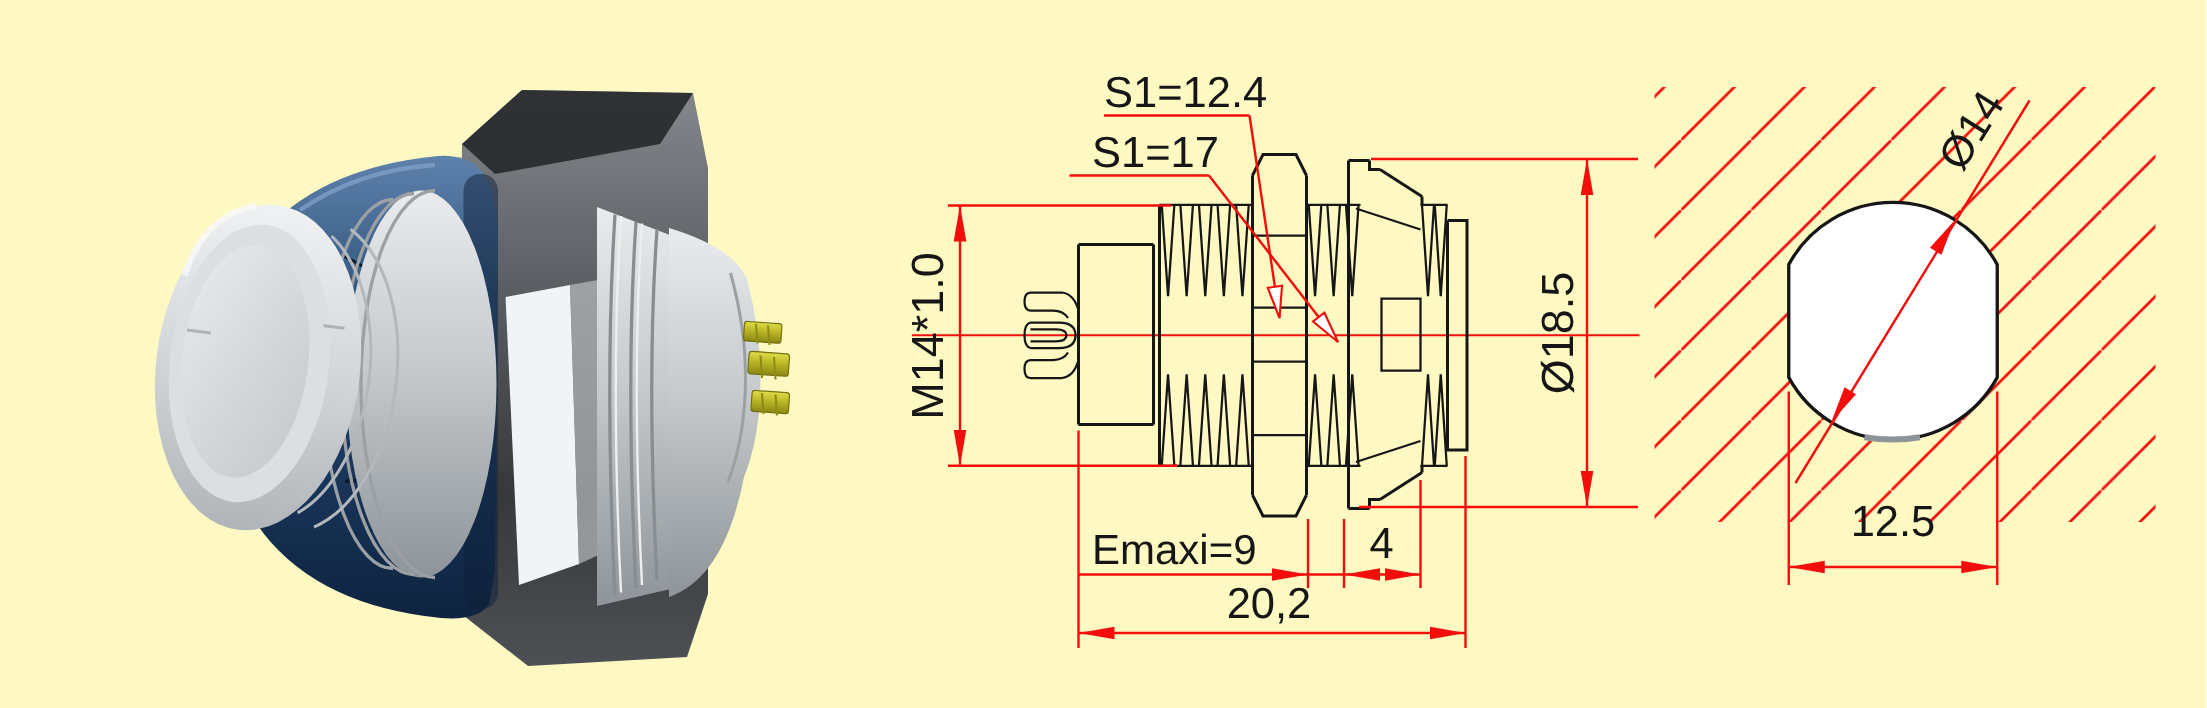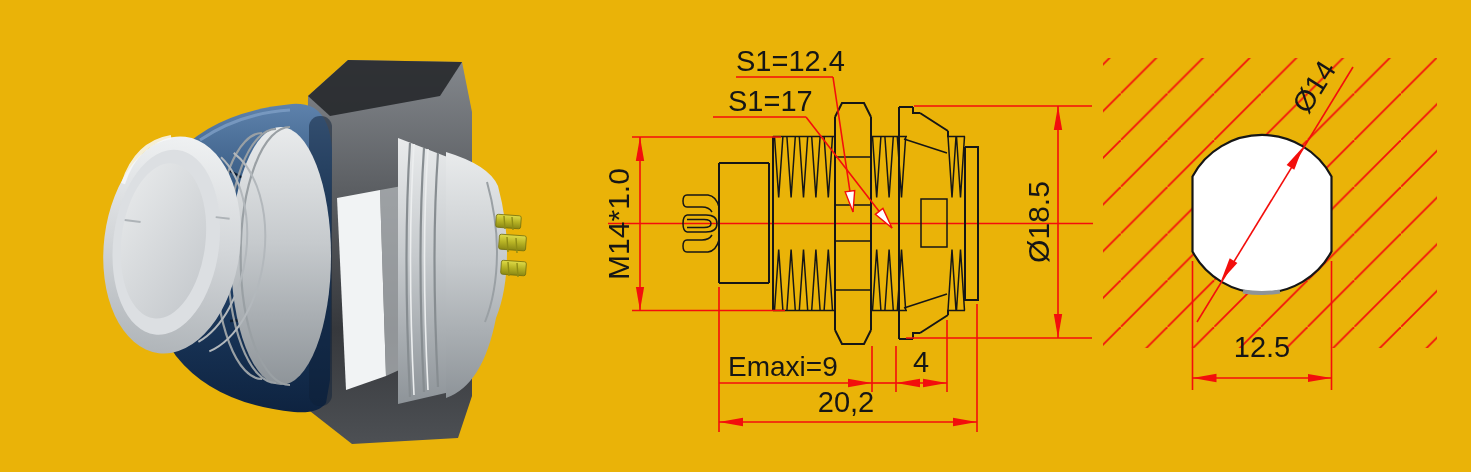--- a/index.html
+++ b/index.html
@@ -1,16 +1,16 @@
 <!DOCTYPE html>
 <html><head>
 <meta charset="utf-8">
 <style>
   html,body{margin:0;padding:0;background:#ffffff;}
-  .stage{position:relative;width:1471px;height:472px;background:#eab308;overflow:hidden;
+  .stage{position:relative;width:1471px;height:472px;background:#fef9c3;overflow:hidden;
          font-family:"Liberation Sans",sans-serif;}
   svg{position:absolute;left:0;top:0;}
   text{font-family:"Liberation Sans",sans-serif;fill:#161616;}
   .k{stroke:#161616;fill:none;stroke-width:2;}
   .k1{stroke:#161616;fill:none;stroke-width:1.5;}
   .r{stroke:#f30e0c;fill:none;stroke-width:1.6;}
   .rt{stroke:#f30e0c;fill:none;stroke-width:1.4;}
 </style>
 </head>
 <body>

